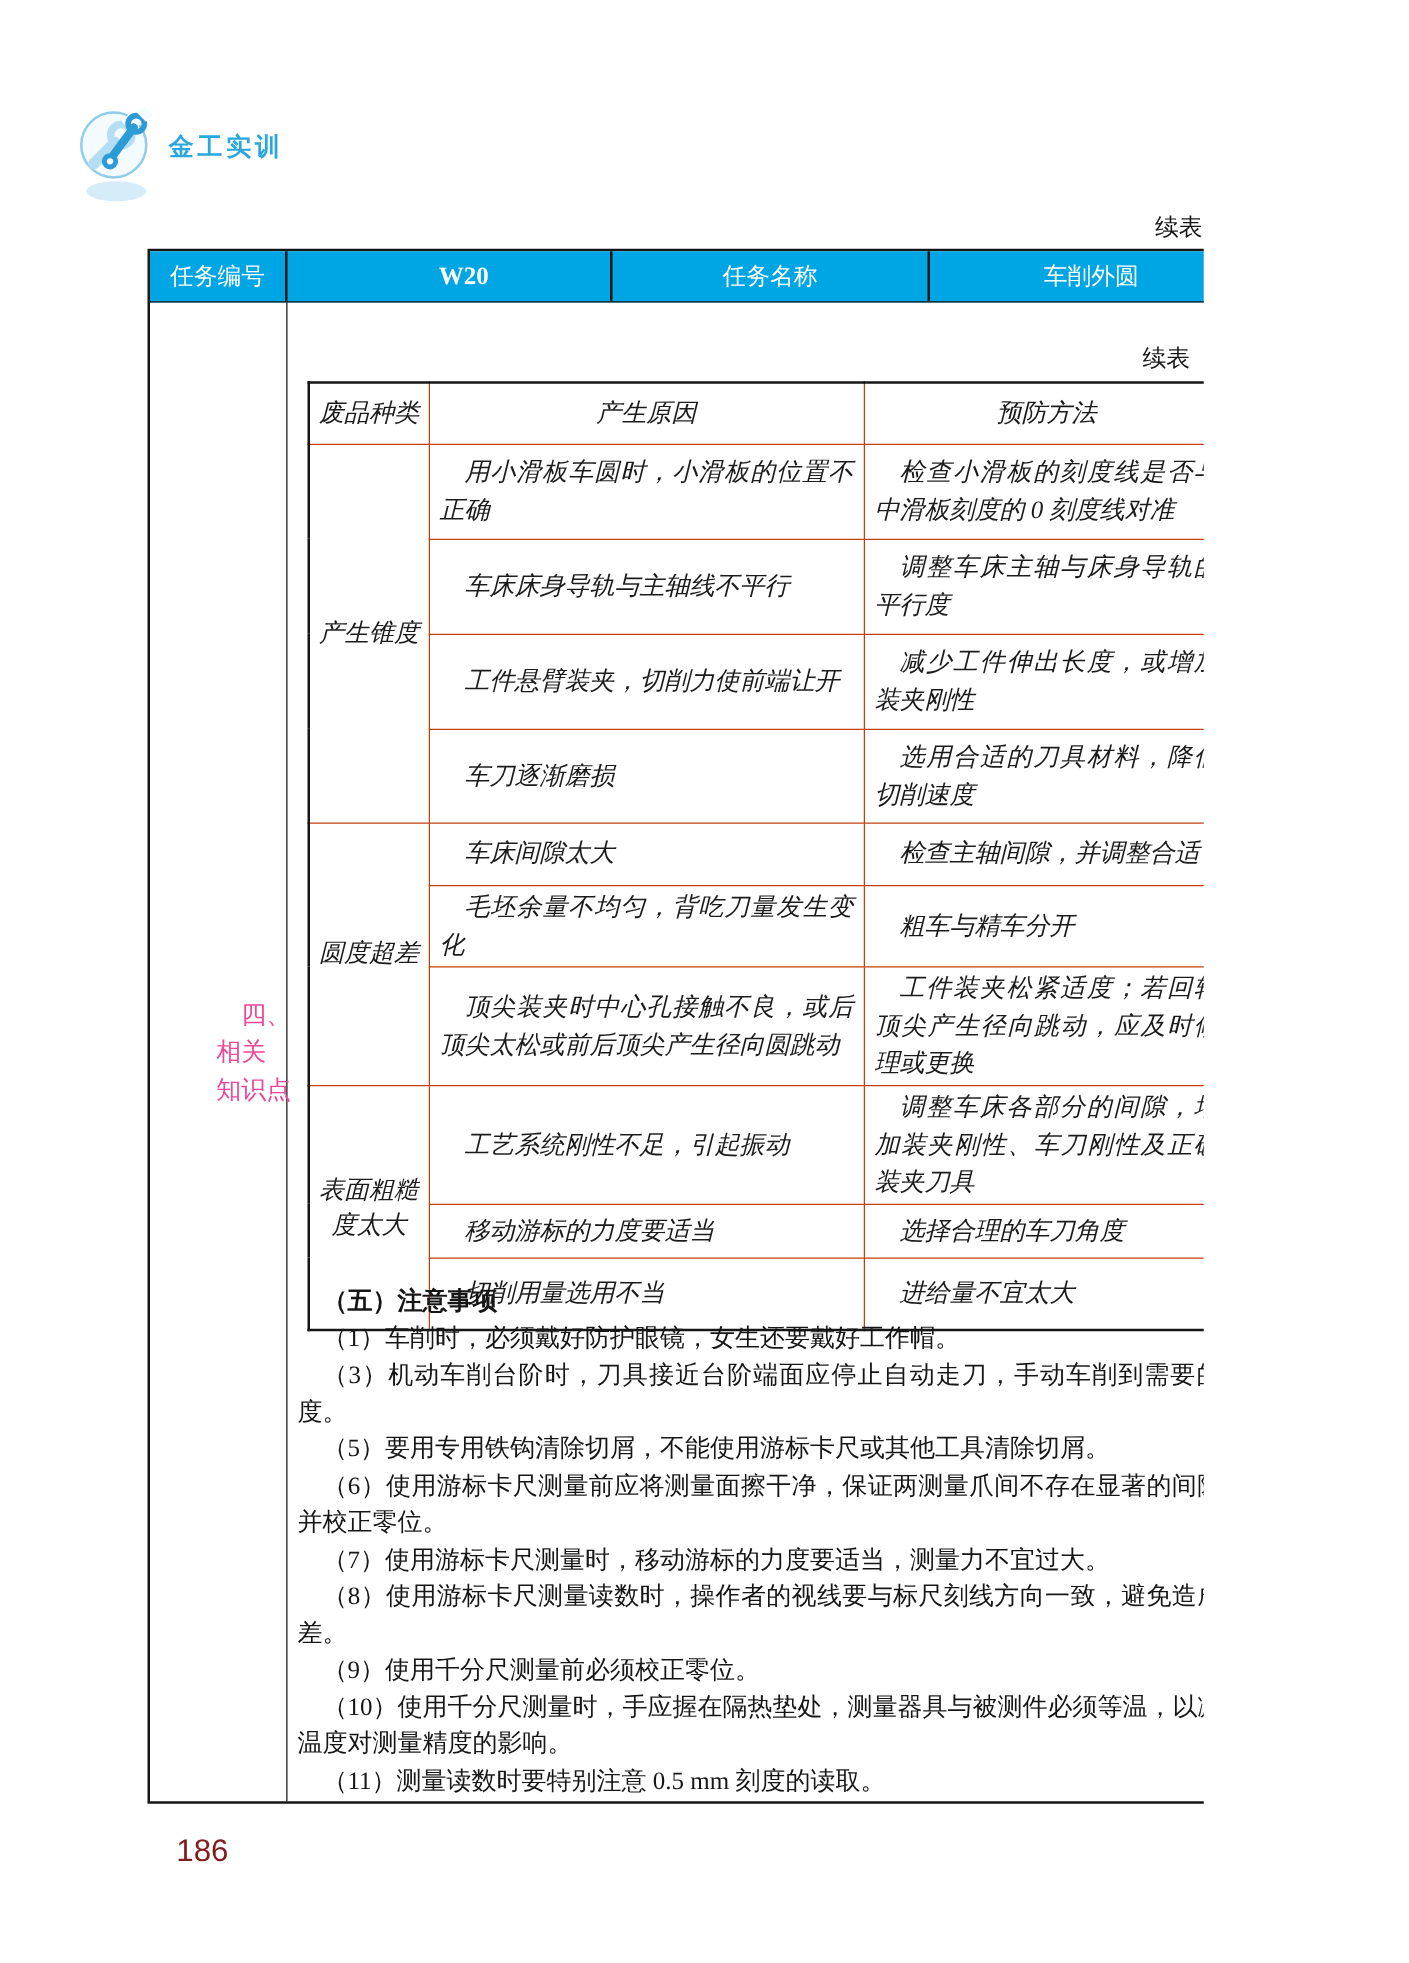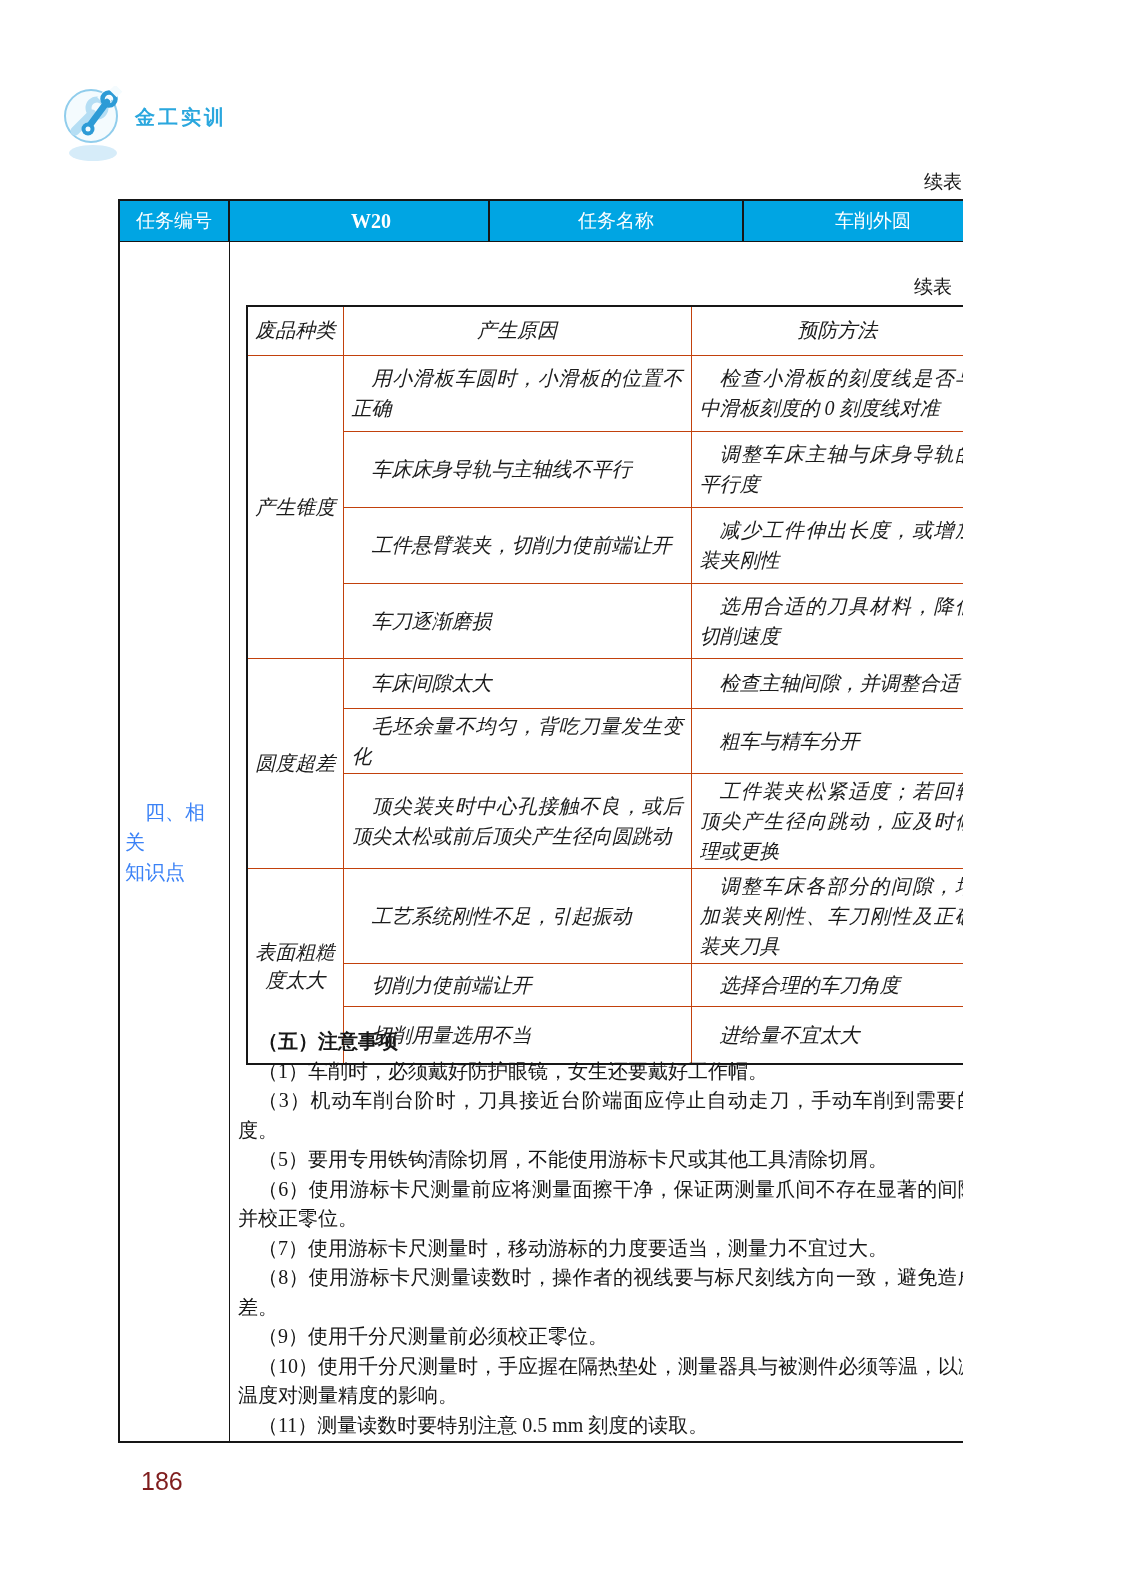--- a/index.html
+++ b/index.html
@@ -51,21 +51,21 @@
   .w-no   { width: 110px; }
   .w-noval{ width: 260px; font-family: "Liberation Serif", serif; font-weight: bold; font-size: 20px; padding-left: 24px; }
   .w-name { width: 254px; }
   .w-nameval { flex: 1; }
 
   .o-body { display: flex; height: 1199px; }
   .o-side {
     width: 110px; border-right: 1px solid #161616;
     display: flex; align-items: center;
   }
-  .kp { width: 100%; padding: 0 5px; font-size: 20px; line-height: 30px; color: #3b82f6; }
+  .kp { width: 100%; padding: 0 5px; font-size: 20px; line-height: 30px; color: #ec4899; margin-left: 48px; }
   .kp-line1 { text-indent: 1em; }
   .o-main { position: relative; flex: 1; }
 
   
   table.defect {
     position: absolute; left: 16px; top: 63px;
     width: 737px; border-collapse: collapse;
     border: 2px solid #161616;
     table-layout: fixed;
   }
@@ -218,21 +218,21 @@
               <td class="lbl" rowspan="3">表面粗糙度太大</td>
               <td class="cause">
                   <p>工艺系统刚性不足，引起振动</p>
                 </td>
               <td class="prev">
                   <p>调整车床各部分的间隙，增加装夹刚性、车刀刚性及正确装夹刀具</p>
                 </td>
             </tr>
             <tr style="height:43px">
               <td class="cause">
-                  <p>切削力使前端让开</p>
+                  <p>移动游标的力度要适当</p>
                 </td>
               <td class="prev">
                   <p>选择合理的车刀角度</p>
                 </td>
             </tr>
             <tr style="height:58px">
               <td class="cause">
                   <p>切削用量选用不当</p>
                 </td>
               <td class="prev">

